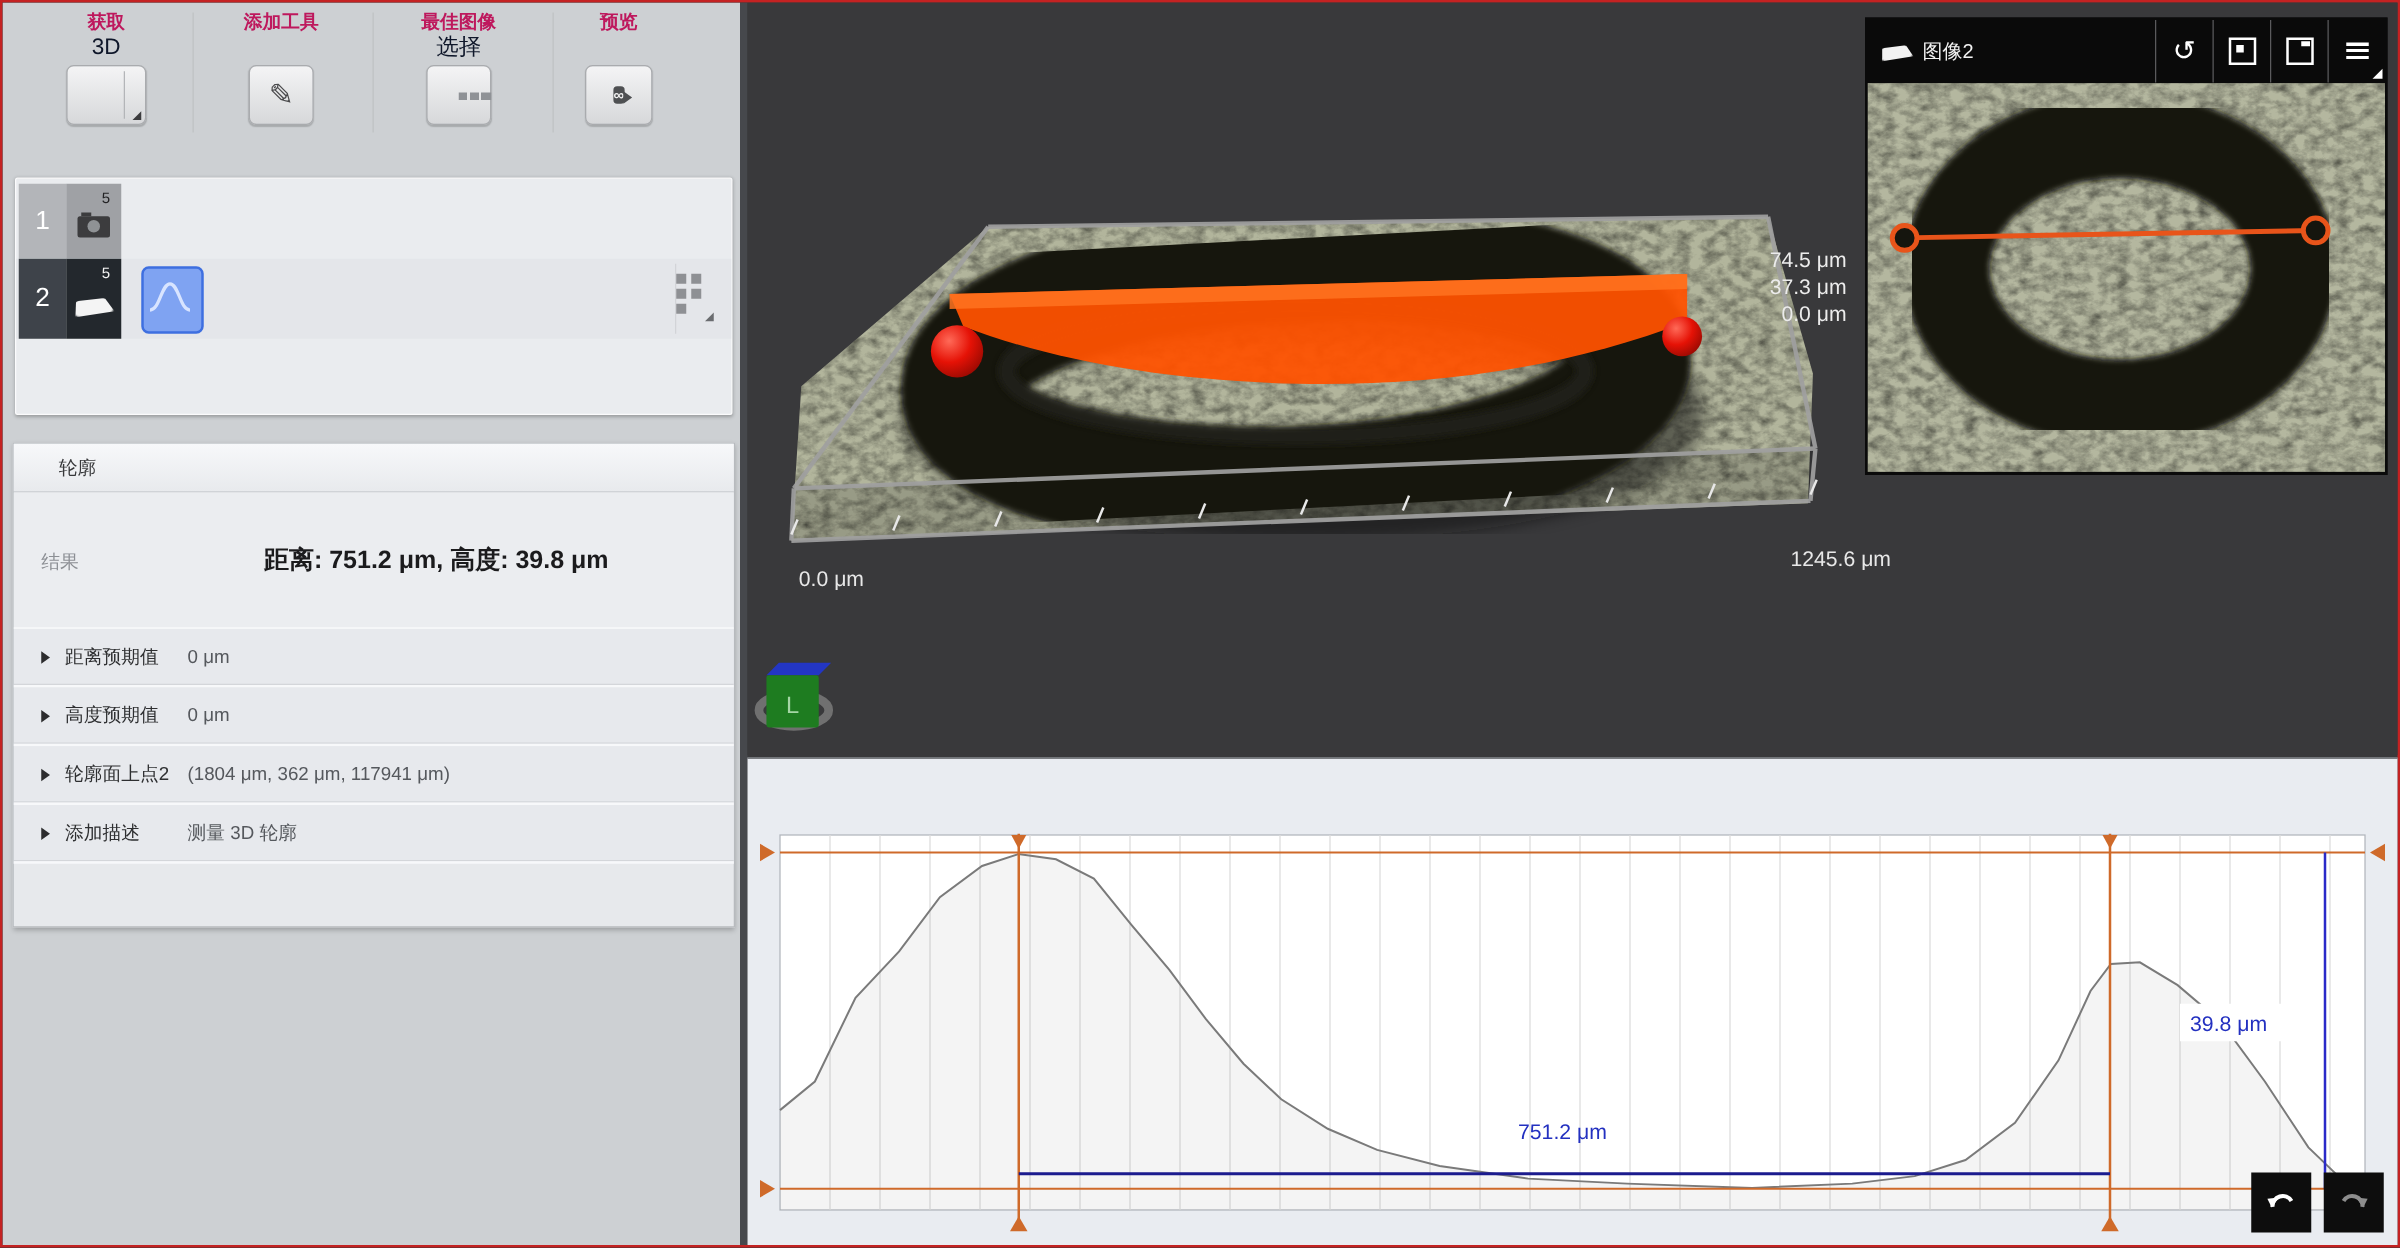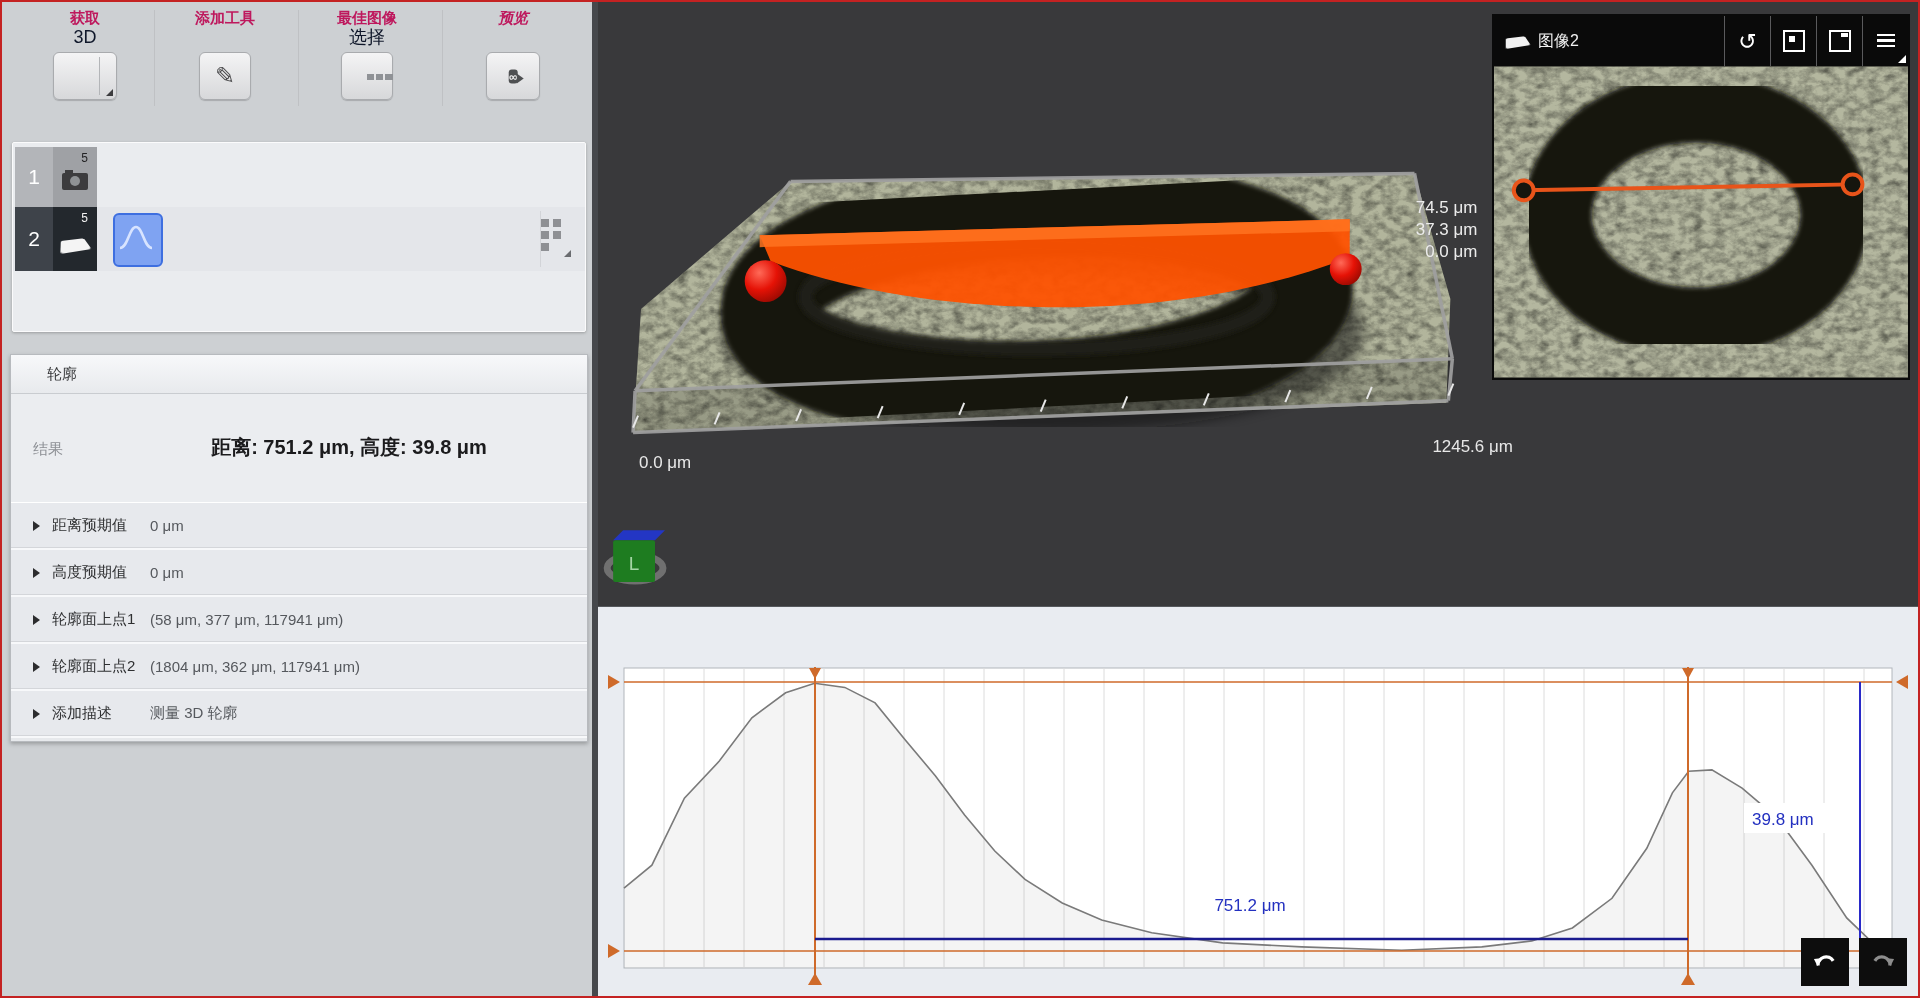--- a/index.html
+++ b/index.html
@@ -118,21 +118,21 @@
     </div>
     <div class="tsep" style="left:296px;"></div>
     <div class="tgroup" style="left:300px;">
       <div class="tlabel">最佳图像</div>
       <div class="tsub">选择</div>
       <span class="tbtn" style="width:50px;">
         <span class="ic" style="margin-top:-4px;"><span class="bestimg"></span></span>
       </span>
     </div>
     <div class="tsep" style="left:440px;"></div>
-    <div class="tgroup" style="left:446px;font-style:italic;">
+    <div class="tgroup" style="left:428px;">
       <div class="tlabel">预览</div>
       <div class="tsub"></div>
       <span class="tbtn" style="width:52px;">
         <span class="ic"><span class="vidcam">∞</span></span>
       </span>
     </div>
   </div>
 
   <div id="layers" class="abs">
     <div class="lrow" style="top:4px;height:60px;">
@@ -175,25 +175,20 @@
     </div>
     <div class="prow">
       <span class="tri"></span>
       <span class="plabel">距离预期值</span>
       <span class="pvalue">0 μm</span>
     </div>
     <div class="prow">
       <span class="tri"></span>
       <span class="plabel">高度预期值</span>
       <span class="pvalue">0 μm</span>
-    </div>
-    <div class="prow">
-      <span class="tri"></span>
-      <span class="plabel">轮廓面上点1</span>
-      <span class="pvalue">(58 μm, 377 μm, 117941 μm)</span>
     </div>
     <div class="prow">
       <span class="tri"></span>
       <span class="plabel">轮廓面上点2</span>
       <span class="pvalue">(1804 μm, 362 μm, 117941 μm)</span>
     </div>
     <div class="prow">
       <span class="tri"></span>
       <span class="plabel">添加描述</span>
       <span class="pvalue">测量 3D 轮廓</span>

